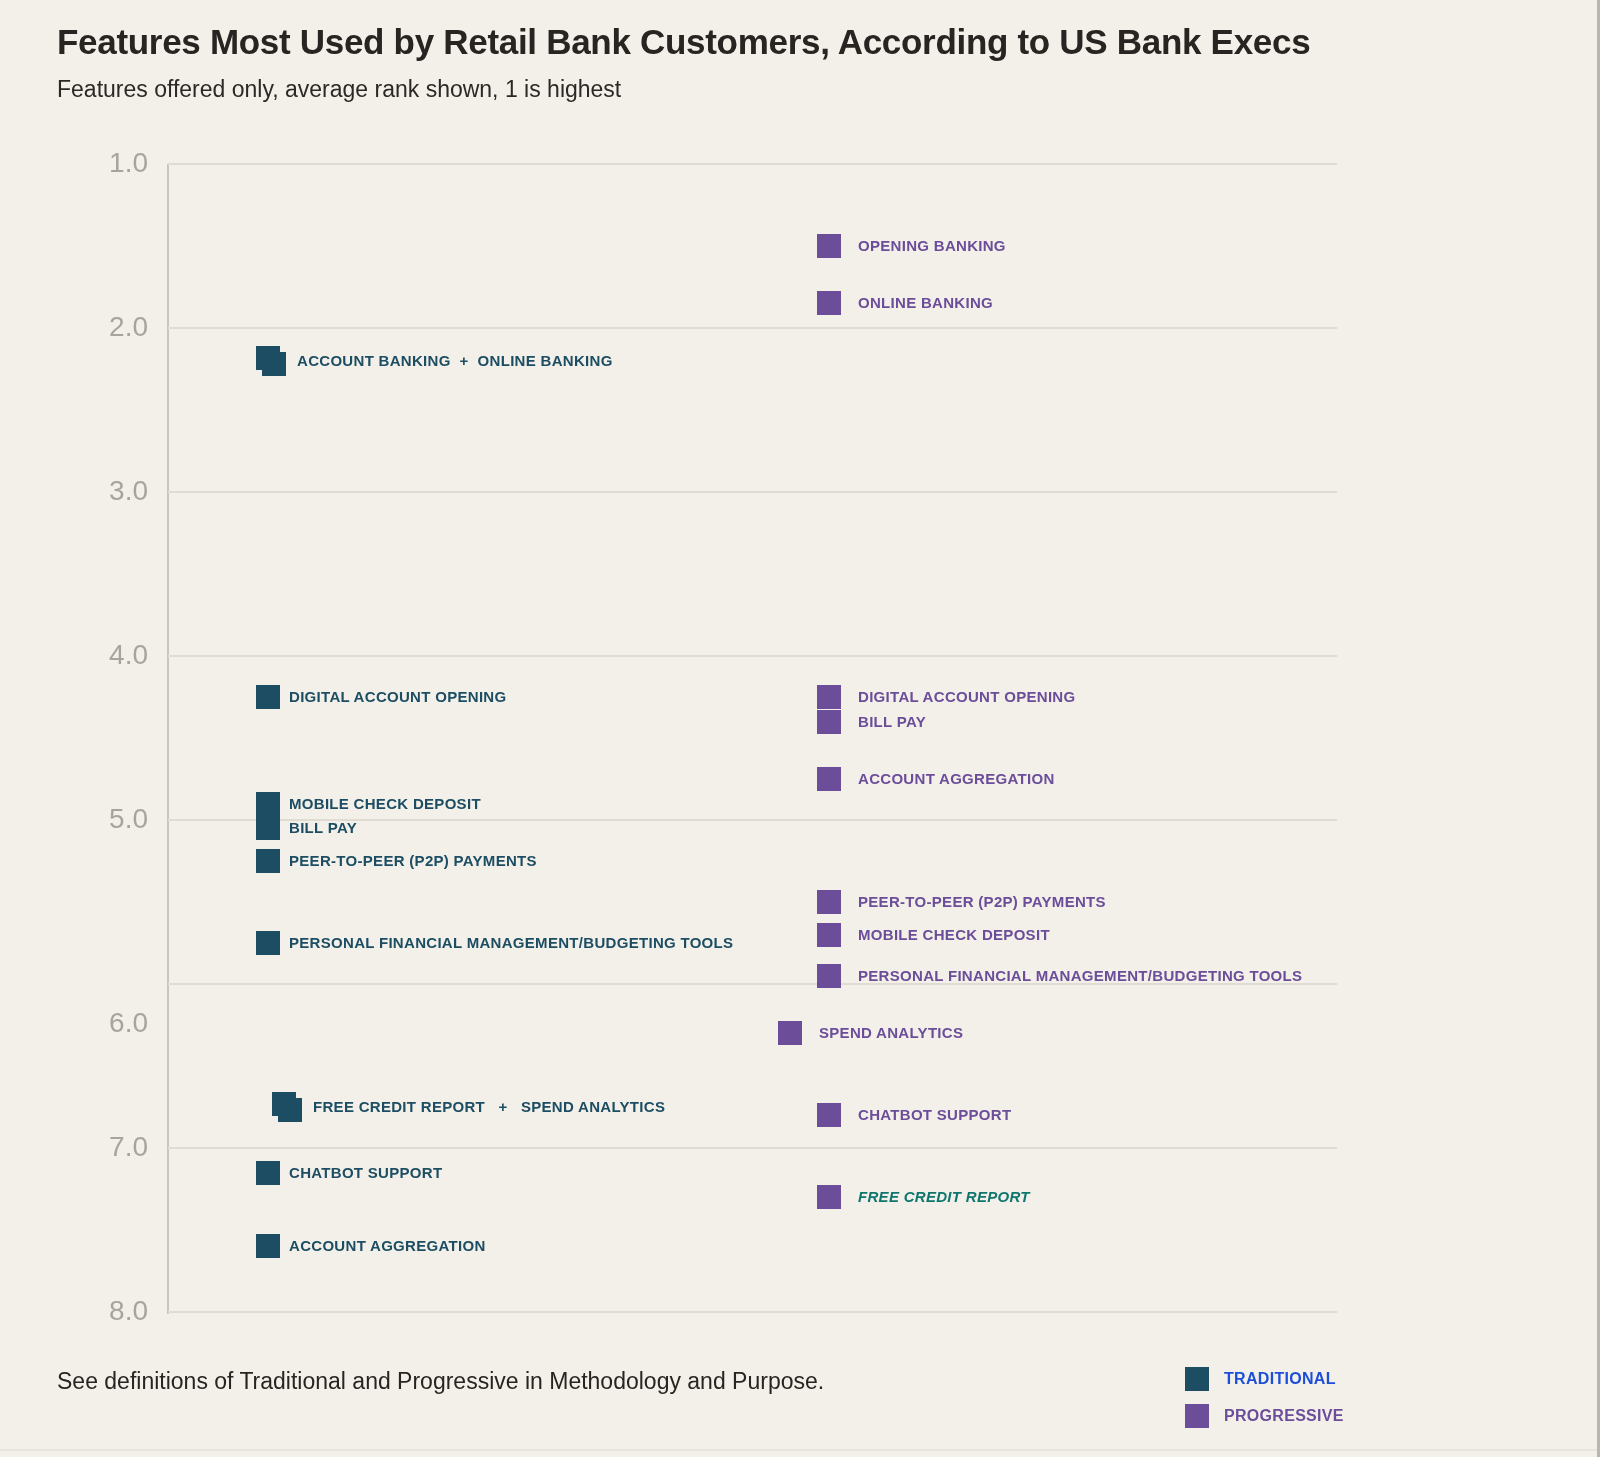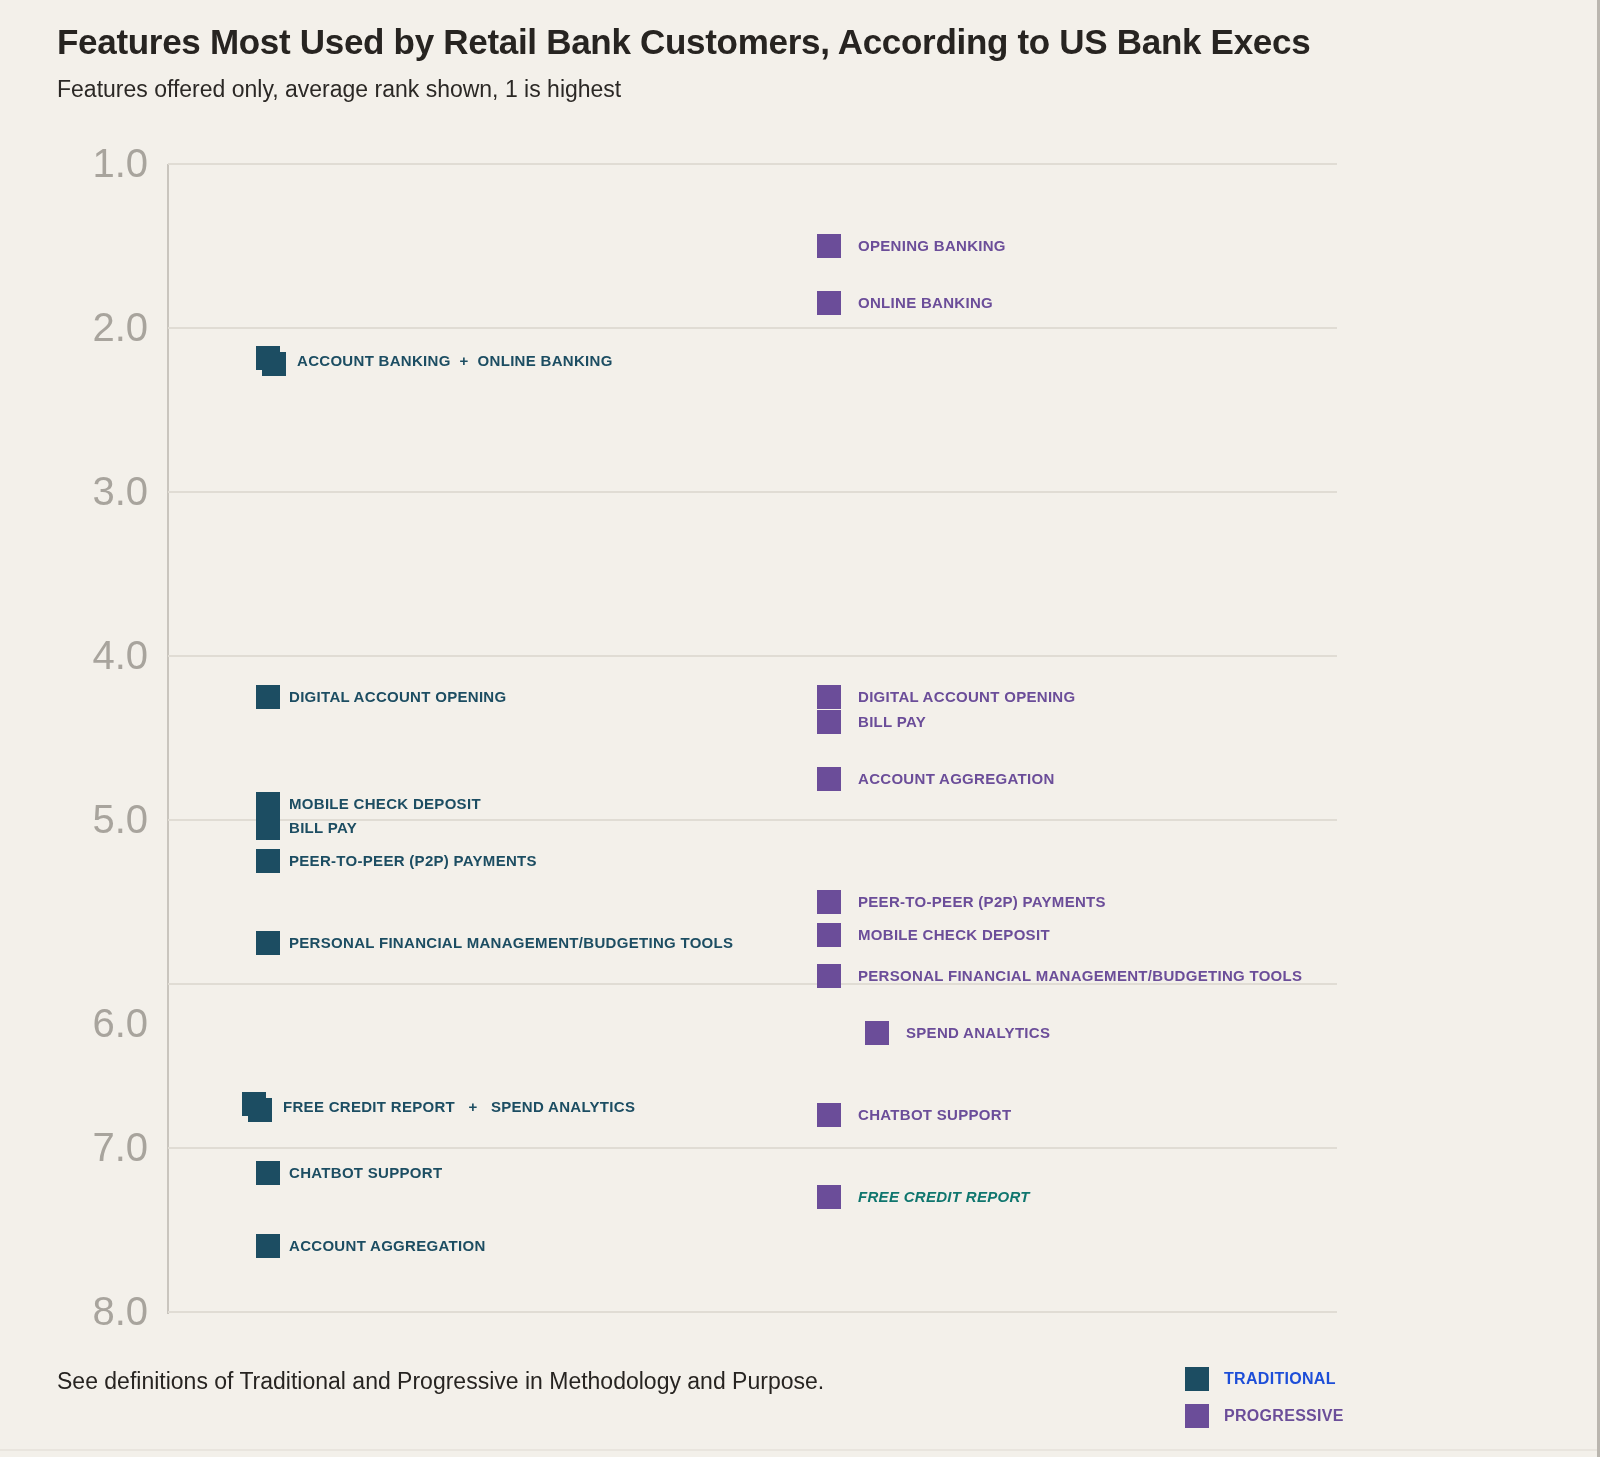--- a/index.html
+++ b/index.html
@@ -17,21 +17,21 @@
   }
   .subtitle {
     position:absolute; left:57px; top:76px;
     font-size:23px; font-weight:400; color:#2B2825; white-space:nowrap;
   }
   .plot { position:absolute; left:0; top:0; width:1600px; height:1457px; }
   .gridline { position:absolute; left:168px; width:1169px; height:2px; background:#E0DCD4; }
   .axis-line { position:absolute; left:167px; top:164px; width:2px; height:1150px; background:#C9C5BE; }
   .tick {
     position:absolute; left:50px; width:98px; text-align:right;
-    font-size:40px; color:#A8A49D; transform:translateY(-52%);
+    font-size:28px; color:#A8A49D; transform:translateY(-52%);
   }
   .pt { position:absolute; width:1px; height:1px; }
   .sq { position:absolute; width:24px; height:24px; }
   .pt-label {
     position:absolute; top:0; transform:translateY(-52%);
     white-space:pre; font-size:15px; font-weight:700; letter-spacing:0.3px;
   }
   .footnote { position:absolute; left:57px; top:1362px; font-size:23px; line-height:39px; color:#272421; }
   .legend { position:absolute; left:1185px; top:1367px; }
   .legend-row { display:flex; align-items:center; height:24px; margin-bottom:13px; }
@@ -82,21 +82,21 @@
       <span class="pt-label" style="color: rgb(28, 77, 98); left: 33px;">BILL PAY</span>
     </div>
     <div class="pt" style="left: 256px; top: 861px;">
       <div class="sq" style="background: rgb(28, 77, 98); left: 0px; top: -12px;"></div>
       <span class="pt-label" style="color: rgb(28, 77, 98); left: 33px;">PEER-TO-PEER (P2P) PAYMENTS</span>
     </div>
     <div class="pt" style="left: 256px; top: 943px;">
       <div class="sq" style="background: rgb(28, 77, 98); left: 0px; top: -12px;"></div>
       <span class="pt-label" style="color: rgb(28, 77, 98); left: 33px;">PERSONAL FINANCIAL MANAGEMENT/BUDGETING TOOLS</span>
     </div>
-    <div class="pt" style="left: 242px; top: 1107px;">
+    <div class="pt" style="left: 272px; top: 1107px;">
       <div class="sq" style="background: rgb(28, 77, 98); left: 0px; top: -15px;"></div>
       <div class="sq" style="background: rgb(28, 77, 98); left: 6px; top: -9px;"></div>
       <span class="pt-label" style="color: rgb(28, 77, 98); left: 41px;">FREE CREDIT REPORT   +   SPEND ANALYTICS</span>
     </div>
     <div class="pt" style="left: 256px; top: 1172.6px;">
       <div class="sq" style="background: rgb(28, 77, 98); left: 0px; top: -12px;"></div>
       <span class="pt-label" style="color: rgb(28, 77, 98); left: 33px;">CHATBOT SUPPORT</span>
     </div>
     <div class="pt" style="left: 256px; top: 1246.4px;">
       <div class="sq" style="background: rgb(28, 77, 98); left: 0px; top: -12px;"></div>
@@ -127,21 +127,21 @@
       <span class="pt-label" style="color: rgb(107, 77, 153); left: 41px;">PEER-TO-PEER (P2P) PAYMENTS</span>
     </div>
     <div class="pt" style="left: 817px; top: 934.8px;">
       <div class="sq" style="background: rgb(107, 77, 153); left: 0px; top: -12px;"></div>
       <span class="pt-label" style="color: rgb(107, 77, 153); left: 41px;">MOBILE CHECK DEPOSIT</span>
     </div>
     <div class="pt" style="left: 817px; top: 975.8px;">
       <div class="sq" style="background: rgb(107, 77, 153); left: 0px; top: -12px;"></div>
       <span class="pt-label" style="color: rgb(107, 77, 153); left: 41px;">PERSONAL FINANCIAL MANAGEMENT/BUDGETING TOOLS</span>
     </div>
-    <div class="pt" style="left: 865px; top: 1033.2px;">
+    <div class="pt" style="left: 778px; top: 1033.2px;">
       <div class="sq" style="background: rgb(107, 77, 153); left: 0px; top: -12px;"></div>
       <span class="pt-label" style="color: rgb(107, 77, 153); left: 41px;">SPEND ANALYTICS</span>
     </div>
     <div class="pt" style="left: 817px; top: 1115.2px;">
       <div class="sq" style="background: rgb(107, 77, 153); left: 0px; top: -12px;"></div>
       <span class="pt-label" style="color: rgb(107, 77, 153); left: 41px;">CHATBOT SUPPORT</span>
     </div>
     <div class="pt" style="left: 817px; top: 1197.2px;">
       <div class="sq" style="background: rgb(107, 77, 153); left: 0px; top: -12px;"></div>
       <span class="pt-label" style="color: #0f766e; left: 41px; font-style: italic;">FREE CREDIT REPORT</span>

